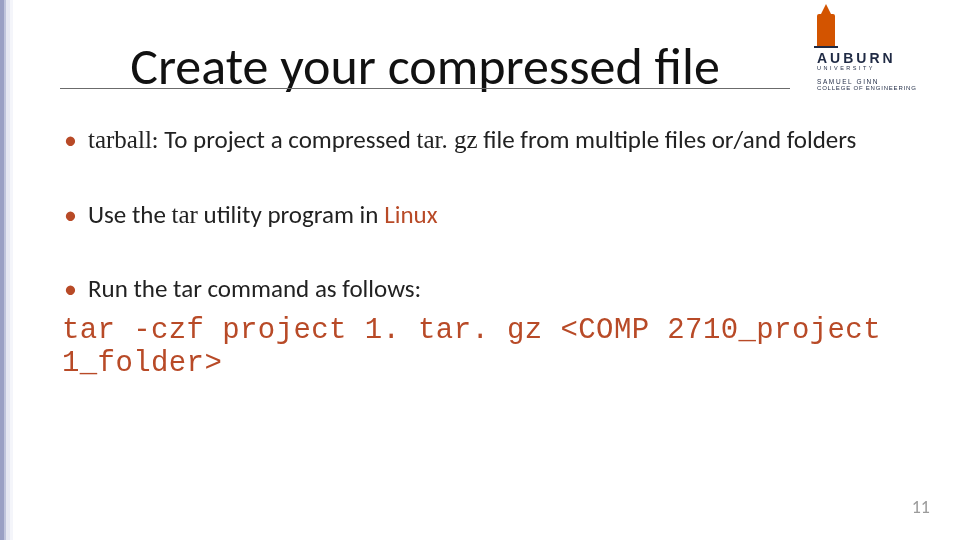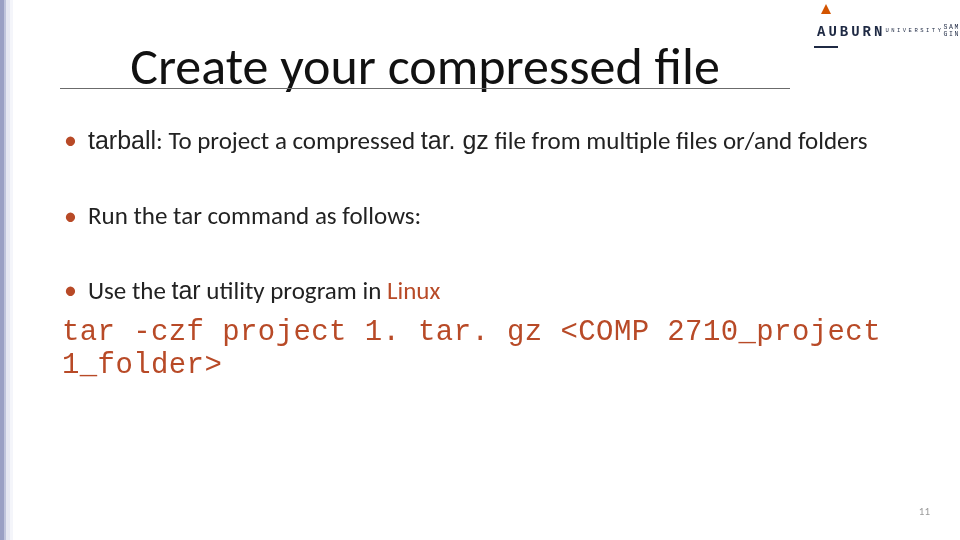--- a/index.html
+++ b/index.html
@@ -31,23 +31,23 @@
       #e6e8f2 26%, #e6e8f2 40%,
       #f4f5fa 40%, #f4f5fa 55%,
       #ffffff 55%, #ffffff 100%);
   }
   .logo {
     position: absolute;
     top: 14px;
     right: 28px;
     width: 115px;
     display: flex;
-    flex-direction: row;
-    align-items: center;
-    font-family: Liberation Mono, monospace;
+    flex-direction: column;
+    align-items: flex-start;
+    font-family: Liberation Sans, sans-serif;
     color: #1f2a44;
   }
   .logo-tower {
     width: 18px;
     height: 32px;
     background: #d35400;
     border-radius: 2px 2px 0 0;
     position: relative;
     margin-bottom: 2px;
   }
@@ -134,38 +134,38 @@
   ul.bullets > li::before {
     content: "•";
     position: absolute;
     left: 4px;
     top: 0;
     color: #b84a27;
     font-size: 26px;
     line-height: 1.25;
   }
   .mono {
-    font-family: Liberation Sans, sans-serif;
+    font-family: Liberation Serif, serif;
   }
   .burnt {
     color: #b84a27;
   }
   .cmd-line {
     margin-top: -34px;
     font-family: "Courier New", Courier, monospace;
     font-size: 29px;
     color: #b84a27;
     padding-left: 2px;
     letter-spacing: 0.4px;
   }
   .page-num {
     position: absolute;
     right: 30px;
     bottom: 22px;
-    font-size: 11px;
+    font-size: 18px;
     color: #9b9b9b;
   }
 </style>
 </head>
 <body>
 
 <div class="slide">
 
   <div class="left-rail"></div>
 
@@ -182,27 +182,27 @@
   <div class="title-underline"></div>
 
   <div class="content">
     <ul class="bullets">
 
       <li>
         <span class="mono">tarball</span><span>: To project a compressed </span><span class="mono">tar. gz</span><span> file from multiple files or/and folders</span>
       </li>
 
       <li>
+        <span>Use the </span><span class="mono">tar</span><span> utility program in </span><span class="burnt">Linux</span>
+      </li>
+
+      <li>
         <span>Run the tar command as follows:</span>
       </li>
 
-      <li>
-        <span>Use the </span><span class="mono">tar</span><span> utility program in </span><span class="burnt">Linux</span>
-      </li>
-
     </ul>
 
     <div class="cmd-line">tar -czf project 1. tar. gz &lt;COMP 2710_project 1_folder&gt;</div>
   </div>
 
   <div class="page-num">11</div>
 
 </div>
 
 </body></html>

